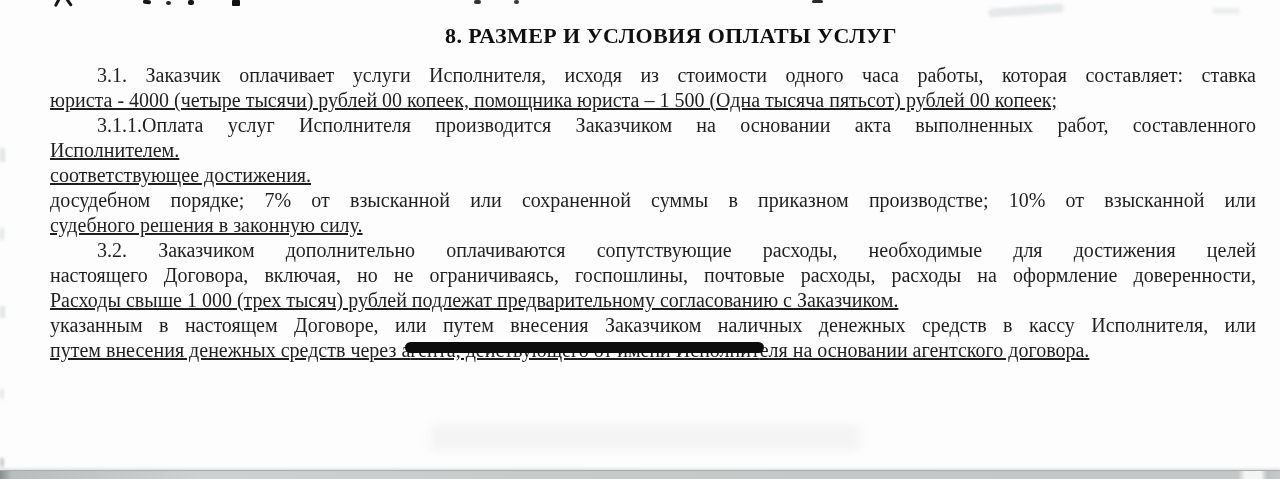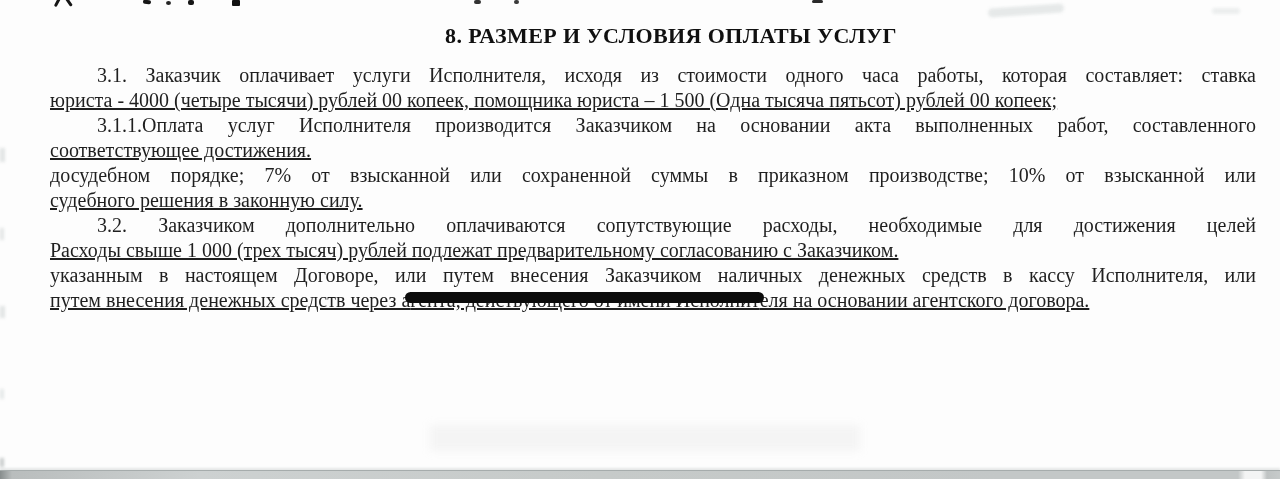--- a/index.html
+++ b/index.html
@@ -119,27 +119,29 @@
   <span class="wash"></span>
 
   <div class="doc-title">8. РАЗМЕР И УСЛОВИЯ ОПЛАТЫ УСЛУГ</div>
 
   <div class="content">
 
     <div class="ln indent">3.1. Заказчик оплачивает услуги Исполнителя, исходя из стоимости одного часа работы, которая составляет: ставка</div>
     <div class="ln last">юриста - 4000 (четыре тысячи) рублей 00 копеек, помощника юриста – 1 500 (Одна тысяча пятьсот) рублей 00 копеек;</div>
 
     <div class="ln indent">3.1.1.Оплата услуг Исполнителя производится Заказчиком на основании акта выполненных работ, составленного</div>
+    <div class="ln last">Исполнителем.</div>
 
     <div class="ln last">соответствующее достижения.</div>
 
     <div class="ln">досудебном порядке; 7% от взысканной или сохраненной суммы в приказном производстве; 10% от взысканной или</div>
     <div class="ln last">судебного решения в законную силу.</div>
 
     <div class="ln indent">3.2. Заказчиком дополнительно оплачиваются сопутствующие расходы, необходимые для достижения целей</div>
+    <div class="ln">настоящего Договора, включая, но не ограничиваясь, госпошлины, почтовые расходы, расходы на оформление доверенности,</div>
     <div class="ln last">Расходы свыше 1 000 (трех тысяч) рублей подлежат предварительному согласованию с Заказчиком.</div>
 
     <div class="ln">указанным в настоящем Договоре, или путем внесения Заказчиком наличных денежных средств в кассу Исполнителя, или</div>
     <div class="ln last"><span>путем внесения денежных средств через а</span><span class="struck">гента, действующего от имени Исполнит</span><span>еля на основании агентского договора.</span></div>
 
   </div>
 
   <div class="bottom-band"></div>
 
 </div>

